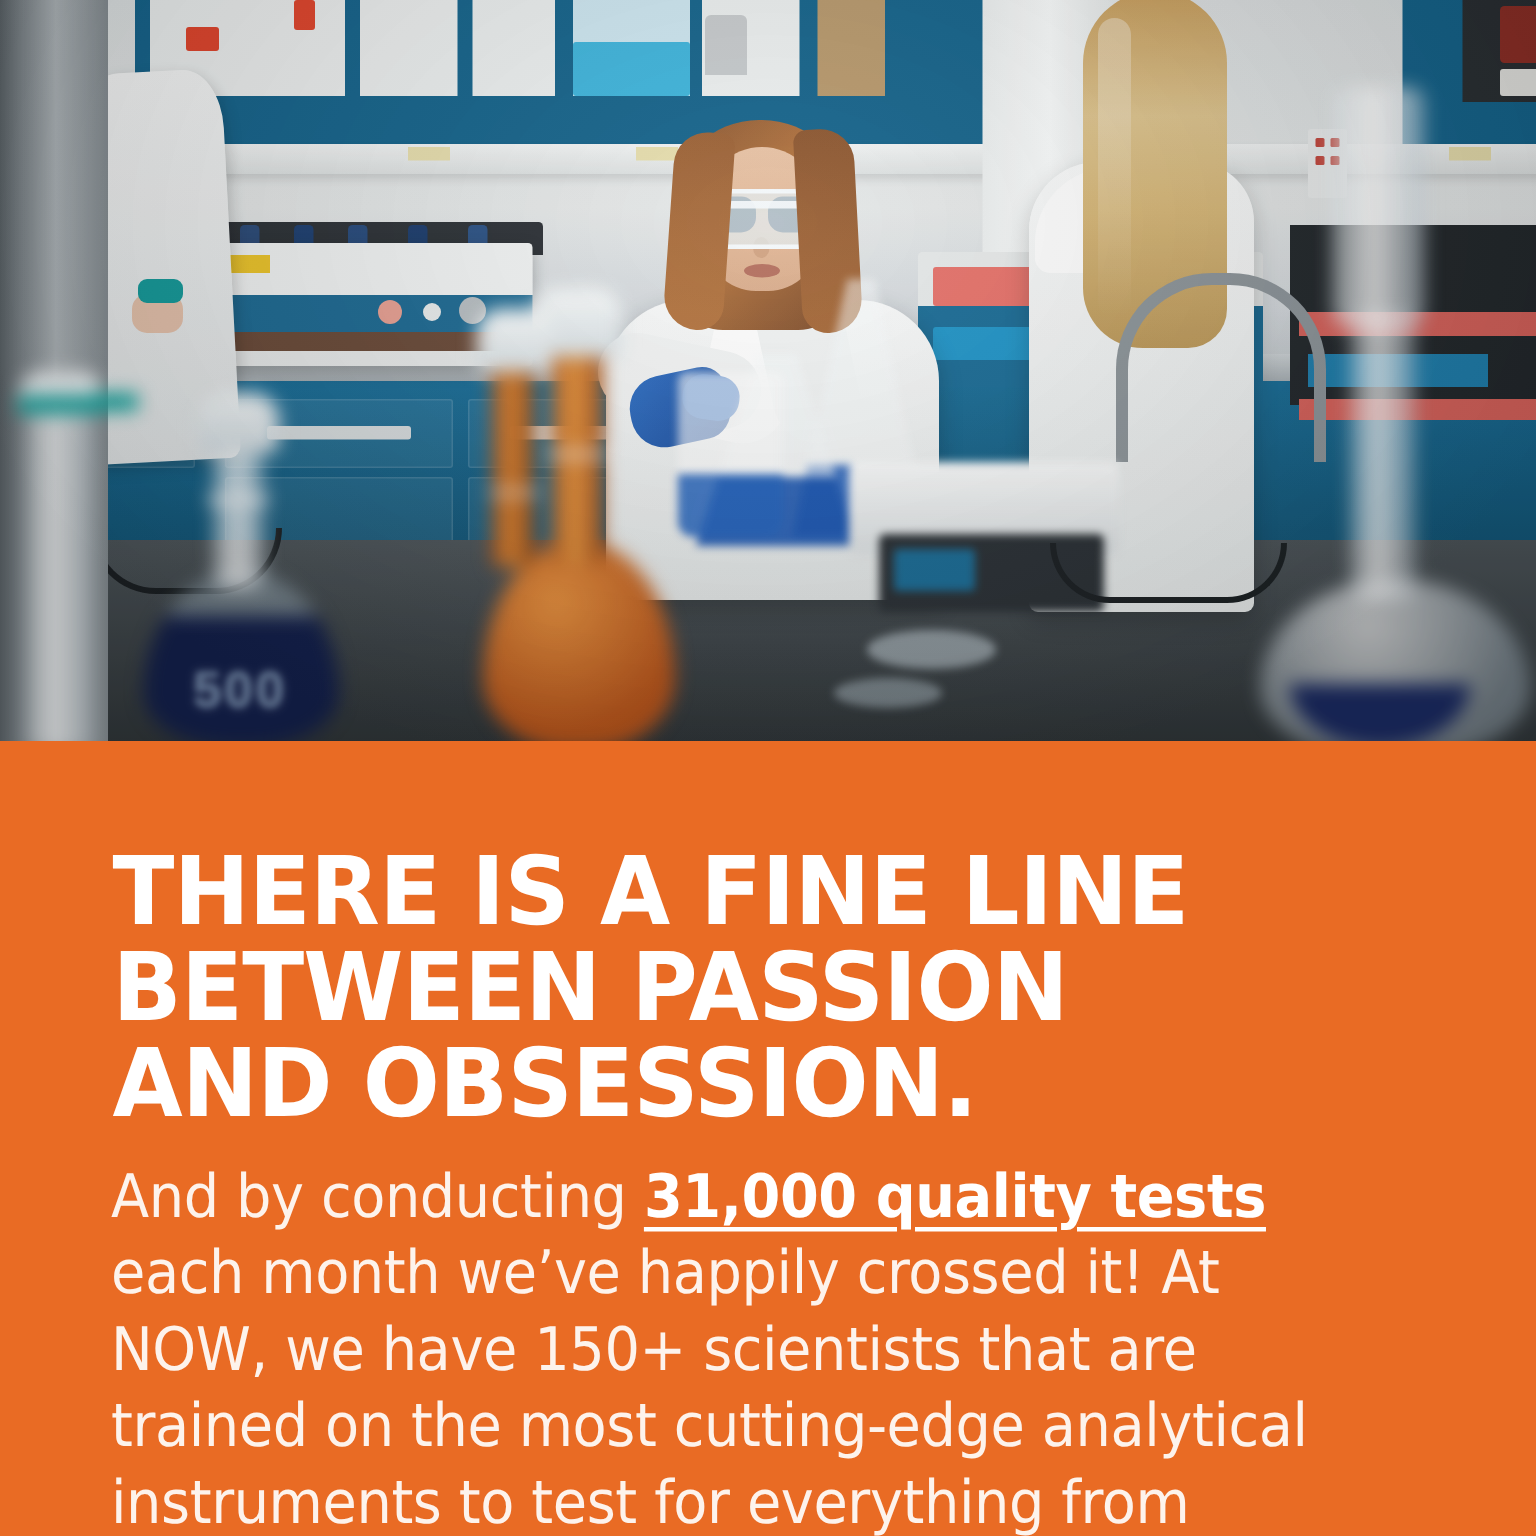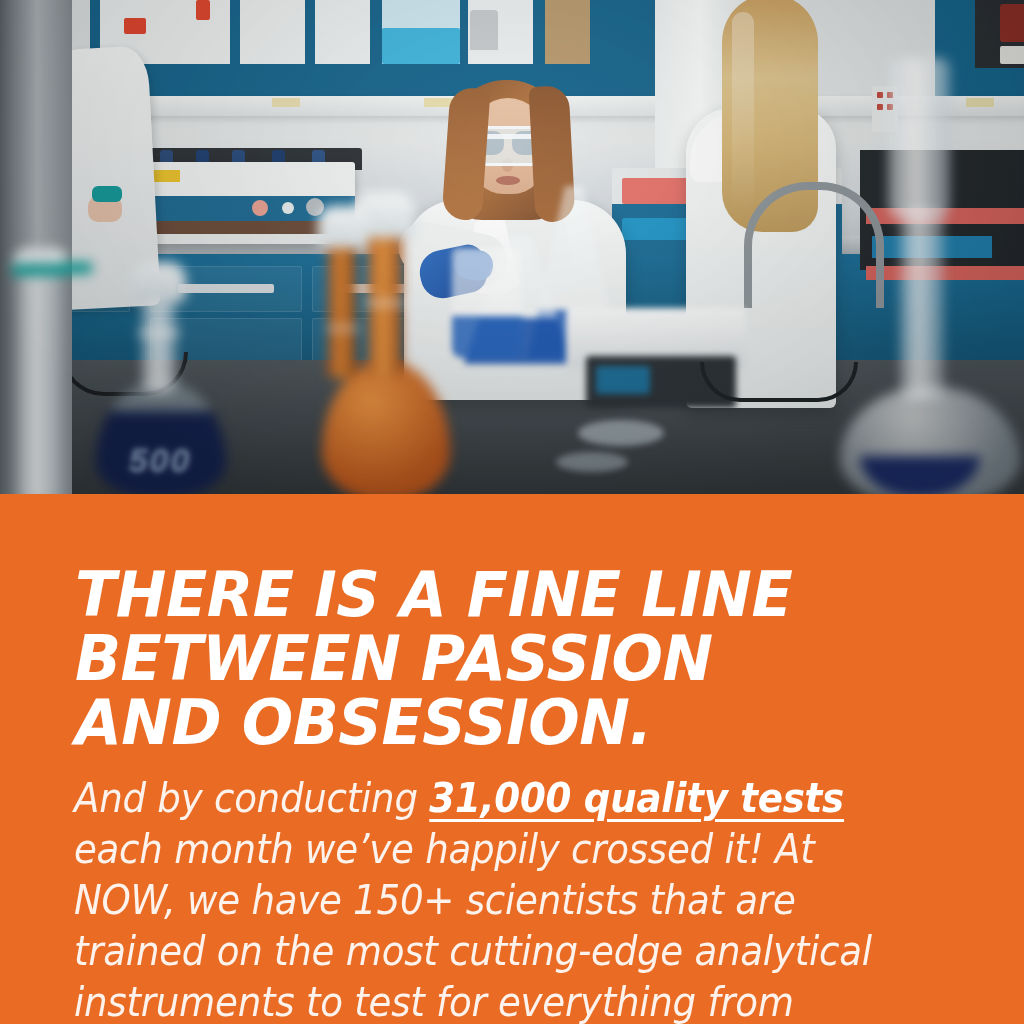--- a/index.html
+++ b/index.html
@@ -11,21 +11,20 @@
   body {
     font-family: "Liberation Sans", sans-serif;
   }
 
   .canvas {
     position: relative;
     width: 1024px;
     height: 1024px;
     overflow: hidden;
     background: #E96B24;
-    font-style: italic;
   }
 
   
   .photo {
     position: absolute;
     left: 0;
     top: 0;
     width: 1024px;
     height: 494px;
     overflow: hidden;

